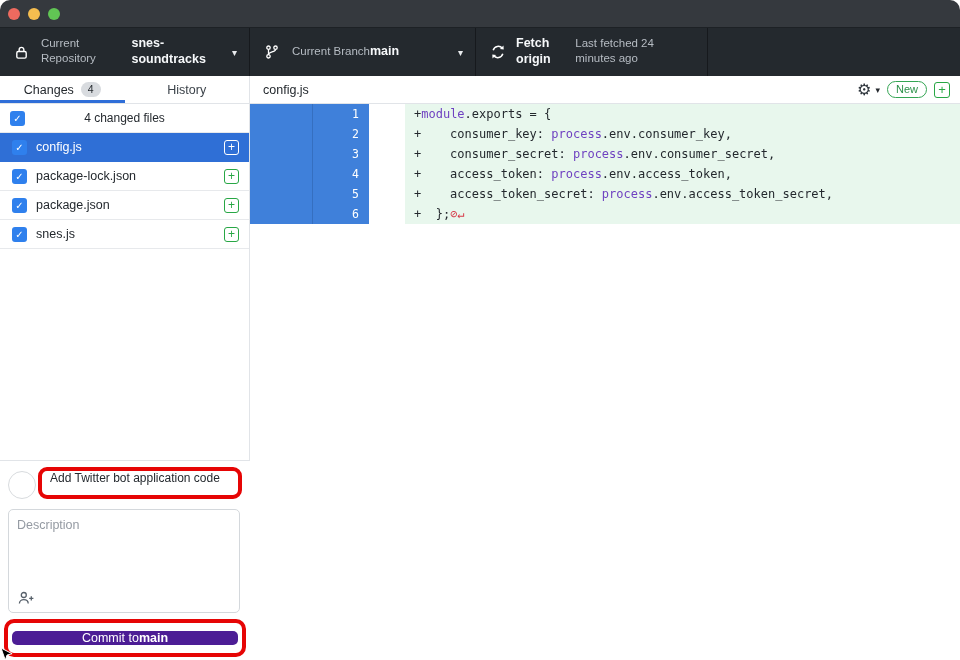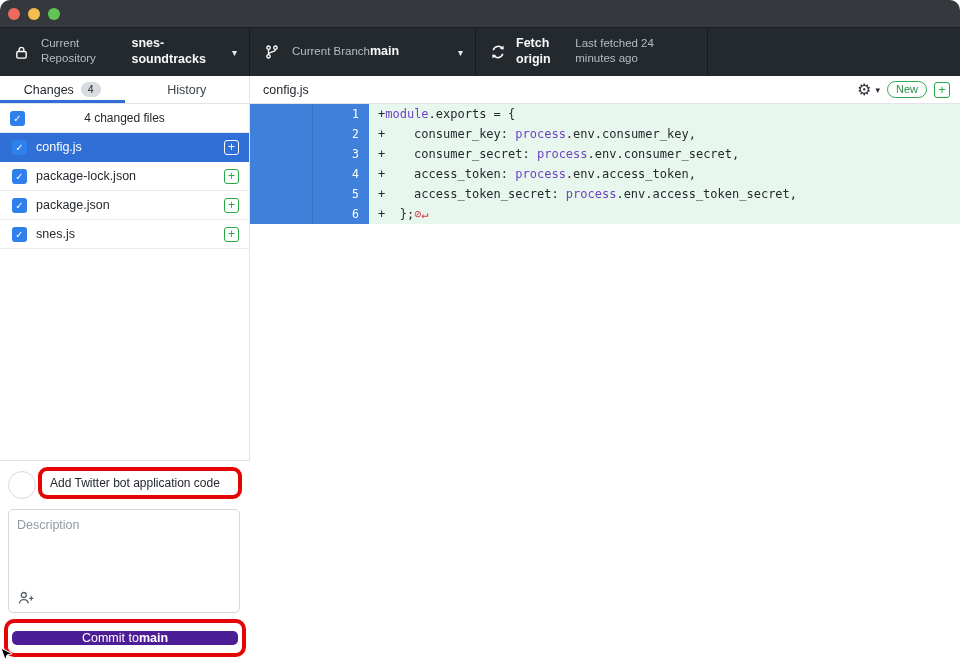--- a/index.html
+++ b/index.html
@@ -62,21 +62,21 @@
               display:flex; align-items:center; justify-content:center; }
   .file-row.selected { background:#2f6fd6; color:#fff; border-bottom-color:#2f6fd6; }
   .file-row.selected .plus-icon { border-color:#fff; color:#fff; }
 
   
   .commit-form { position:absolute; left:0; bottom:0; width:250px; height:200px; background:#fff;
                  border-top:1px solid #e1e4e8; }
   .avatar { position:absolute; left:8px; top:10px; width:28px; height:28px; border-radius:50%;
             border:1px solid #d8dbde; background:#fff; }
   .summary-annotation { position:absolute; left:38px; top:6px; width:204px; height:32px;
-            border:4px solid #e60505; border-radius:9px; background:#fff; display:flex; align-items:center; }
+            border:4px solid #e60505; border-radius:9px; background:#fff; display:flex; align-items:flex-start; }
   .summary-input { width:100%; border:none; outline:none; font-family:inherit; font-size:12px;
             color:#24292e; padding:0 4px 0 8px; background:transparent; }
   .description-box { position:absolute; left:8px; top:48px; width:232px; height:104px;
             border:1px solid #d4d8dc; border-radius:5px; background:#fff; }
   .description-input { width:100%; height:76px; border:none; outline:none; resize:none;
             font-family:inherit; font-size:12.5px; color:#24292e; padding:8px; background:transparent; }
   .description-input::placeholder { color:#949aa2; }
   .coauthor-btn { position:absolute; left:8px; bottom:7px; display:flex; }
   .commit-annotation { position:absolute; left:4px; top:158px; width:242px; height:38px;
             border:4px solid #e60505; border-radius:10px; display:flex; align-items:center; justify-content:center; }
@@ -88,21 +88,21 @@
           font-family:"DejaVu Sans Mono","Liberation Mono",monospace; }
   .diff-row { display:flex; height:20px; line-height:20px; font-size:12px; }
   .hunk-row { height:26px; line-height:26px; }
   .g1 { width:62px; } .g2 { width:57px; text-align:right; padding-right:10px; color:#fff; font-size:11.5px; }
   .hunk-row .g1, .hunk-row .g2 { background:#dde9f7; }
   .hunk-row .g2 { border-left:1px solid #cddef2; }
   .hunk-row .code { background:#f8fafc; color:#454d54; }
   .add-row .g1, .add-row .g2 { background:#3f80da; }
   .add-row .g2 { border-left:1px solid #356fc0; }
   .code { flex:1; white-space:pre; padding-left:9px; color:#24292e; }
-  .add-row .code { background:#e8f7ed; }
+  .add-row .code { background:#e8f7ed;margin-left:36px; }
   .tk-keyword { color:#6f42c1; }
   .tk-no-newline { color:#d73a49; }
 
   .mouse-cursor { position:absolute; left:0px; top:647px; }
 </style>
 </head>
 <body>
 
 <div class="app">
 

